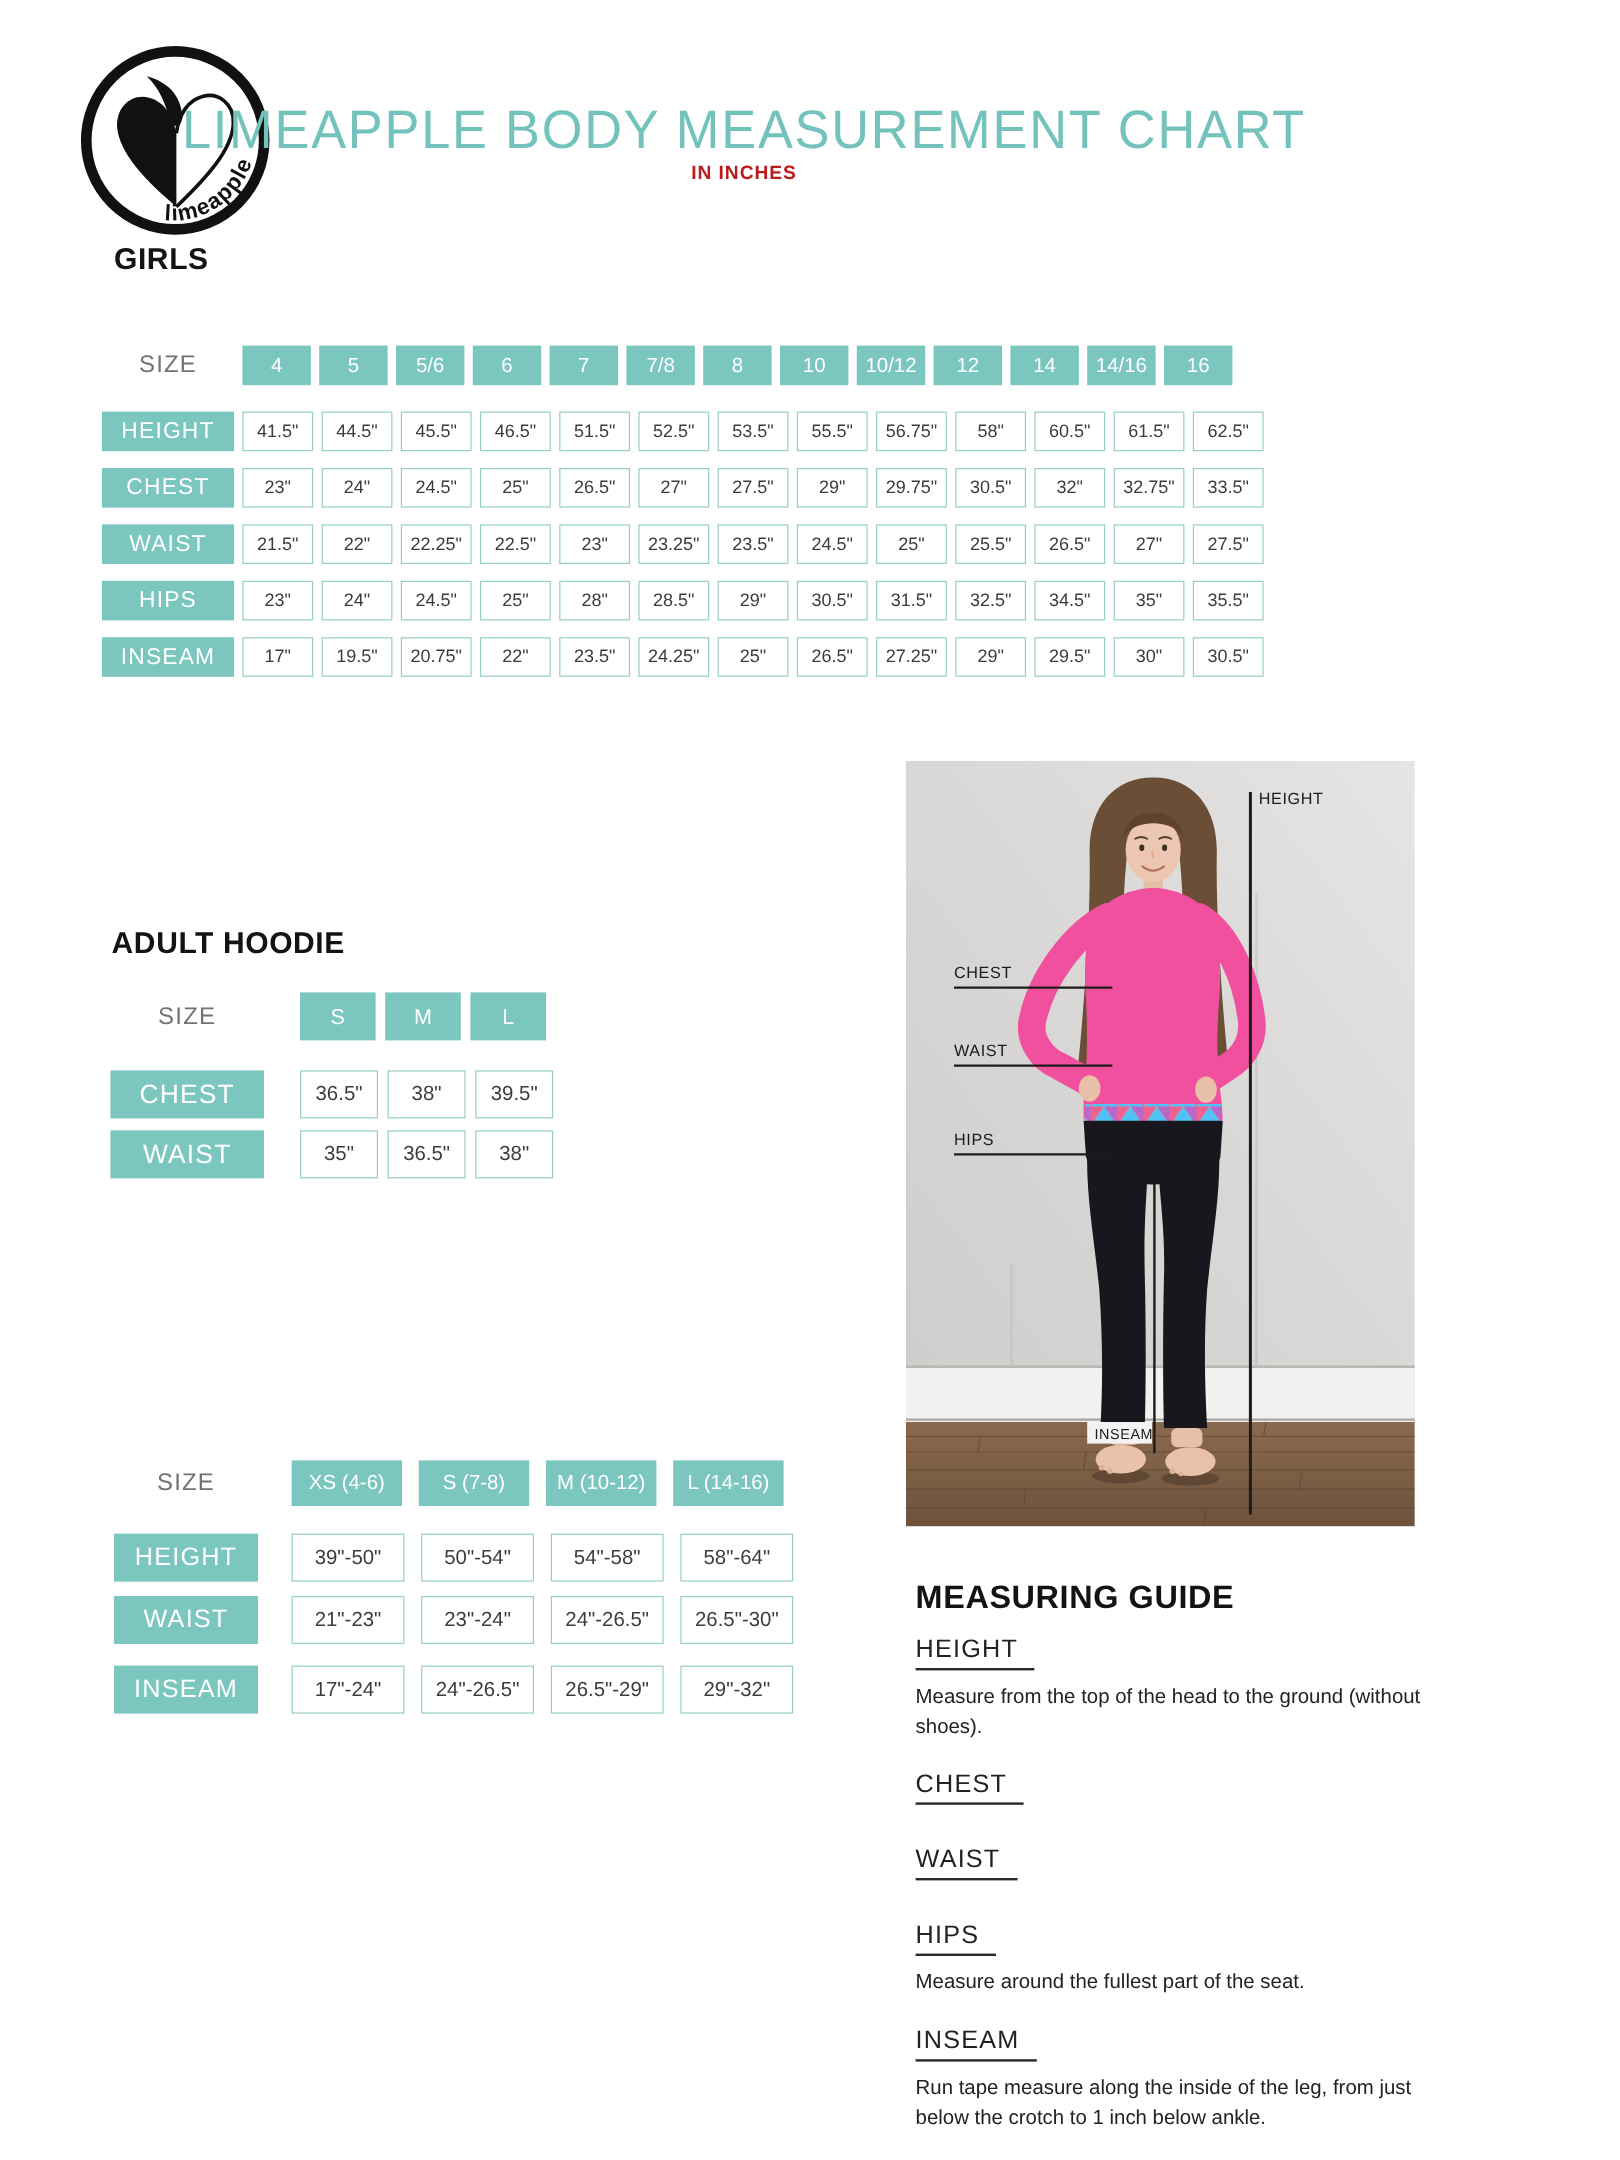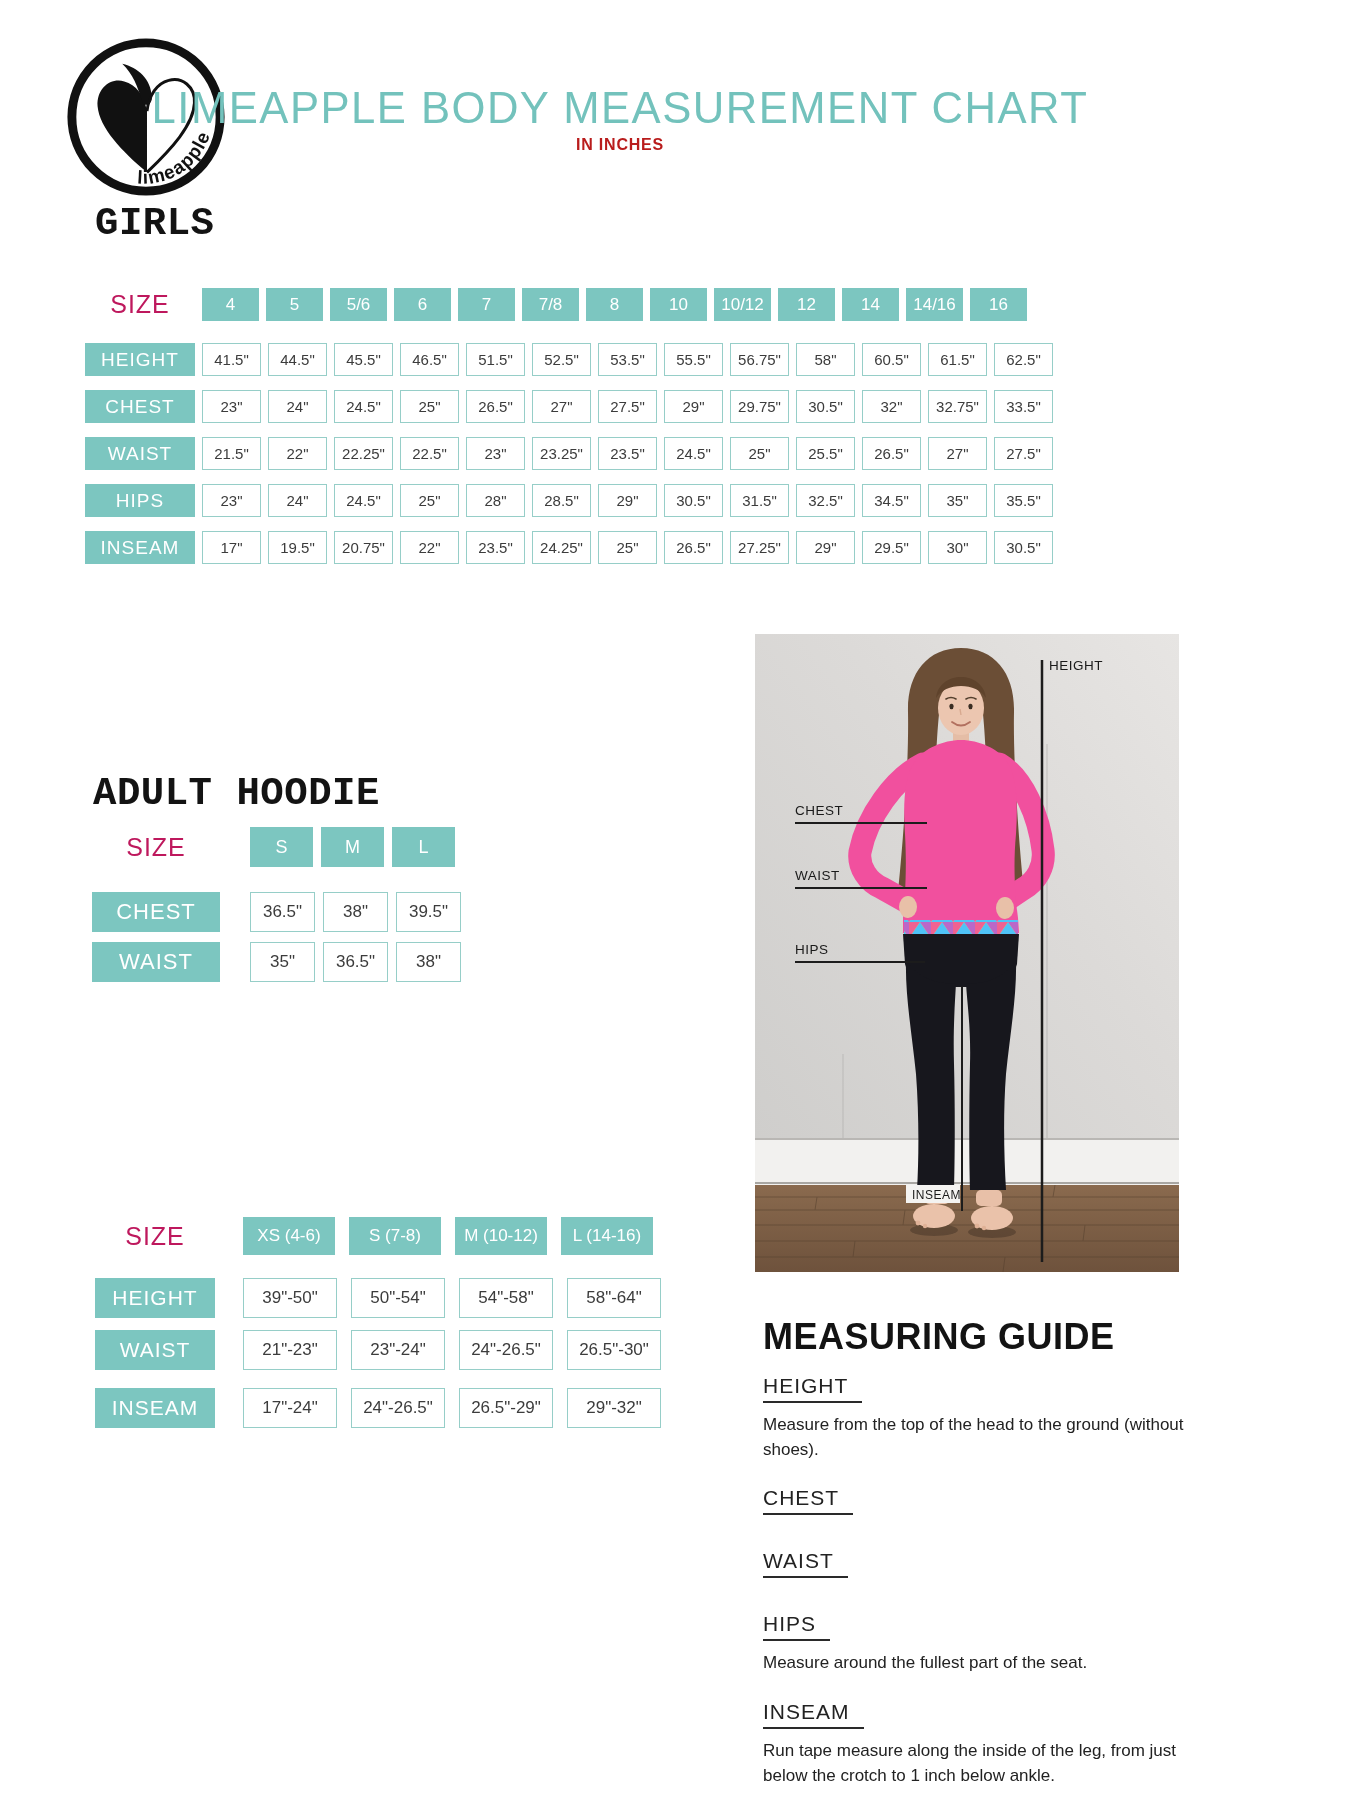--- a/index.html
+++ b/index.html
@@ -8,21 +8,21 @@
 
   
   .logo{position:absolute;left:62px;top:33px;}
   .main-title{position:absolute;left:0;top:82px;width:1240px;text-align:center;
               font-size:45px;font-weight:400;letter-spacing:1.5px;color:#73c2bc;
               transform:scaleX(.97);}
   .sub-title{position:absolute;left:0;top:136px;width:1240px;text-align:center;
              font-size:16px;font-weight:700;letter-spacing:.8px;color:#b91c1c;}
 
   
-  .sec-h{position:absolute;font-weight:700;color:#131313;letter-spacing:.5px;font-size:39px;font-family:Liberation Mono, monospace;}
+  .sec-h{position:absolute;font-weight:700;color:#131313;letter-spacing:.5px;font-size:25px;}
   .h-girls{left:95px;top:202px;}
   .h-hoodie{left:93px;top:772px;}
   .h-seamless{left:95px;top:1163px;}
 
   
   .table{position:absolute;}
   .t-girls{left:85px;top:288px;--labw:110px;--cw:57px;--gap:7px;--fgap:0px;--h:33px;
            --vfs:15px;--hfs:17px;--lfs:19px;}
   .t-hoodie{left:92px;top:827px;--labw:128px;--cw:63px;--gap:8px;--fgap:22px;--h:40px;
            --vfs:17px;--hfs:18px;--lfs:22px;}
@@ -30,32 +30,32 @@
            --vfs:17px;--hfs:17px;--lfs:21px;}
   .t-row{display:flex;gap:var(--gap);height:var(--h);margin-bottom:14px;}
   .t-girls .t-row.size{margin-bottom:22px;}
   .t-hoodie .t-row.size{margin-bottom:25px;}
   .t-hoodie .t-row{margin-bottom:10px;}
   .t-seamless .t-row.size{margin-bottom:23px;height:38px;}
   .t-seamless .t-row:nth-child(2){margin-bottom:12px;}
   .t-seamless .t-row:nth-child(3){margin-bottom:18px;}
   .lab{width:var(--labw);flex:none;background:#7cc6c0;color:#fff;display:flex;
        align-items:center;justify-content:center;font-size:var(--lfs);letter-spacing:1px;}
-  .size-lab{background:transparent;color:#be185d;font-size:25px;letter-spacing:1px;}
+  .size-lab{background:transparent;color:#737373;font-size:20px;letter-spacing:1px;}
   .cell{width:var(--cw);flex:none;display:flex;align-items:center;justify-content:center;}
   .cell.first{margin-left:var(--fgap);}
   .hdr{background:#7cc6c0;color:#fff;font-size:var(--hfs);}
   .val{background:#fff;border:1px solid #96cec8;color:#3c3c3c;font-size:var(--vfs);}
 
   
   .photo{position:absolute;left:755px;top:634px;width:424px;height:638px;}
 
   
   .guide{position:absolute;left:763px;top:1316px;width:475px;}
-  .h-guide{font-size:36px;font-weight:700;letter-spacing:.5px;color:#131313;margin:0 0 16px 0;}
+  .h-guide{font-size:27px;font-weight:700;letter-spacing:.5px;color:#131313;margin:0 0 16px 0;}
   .g-item{margin-bottom:24px;}
   .g-label{display:inline-block;font-size:21px;letter-spacing:1px;color:#222;
            border-bottom:2px solid #2a2a2a;padding:0 14px 3px 0;margin-bottom:10px;}
   .g-text{font-size:17px;line-height:1.45;color:#222;width:460px;}
 </style>
 </head>
 <body>
 
 <div class="page">
 

